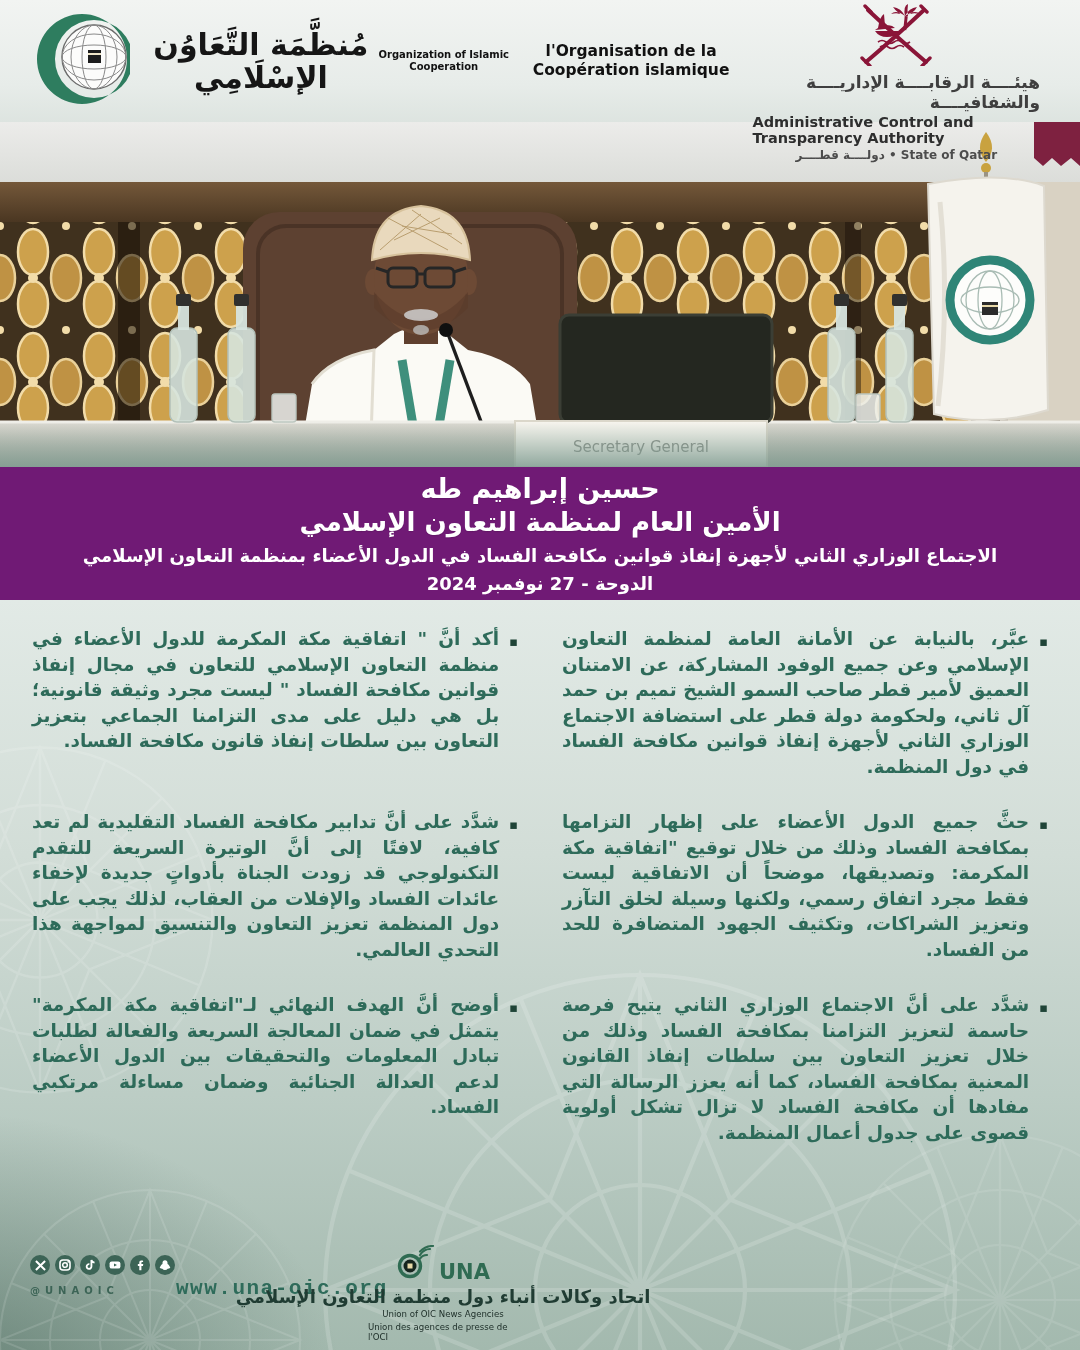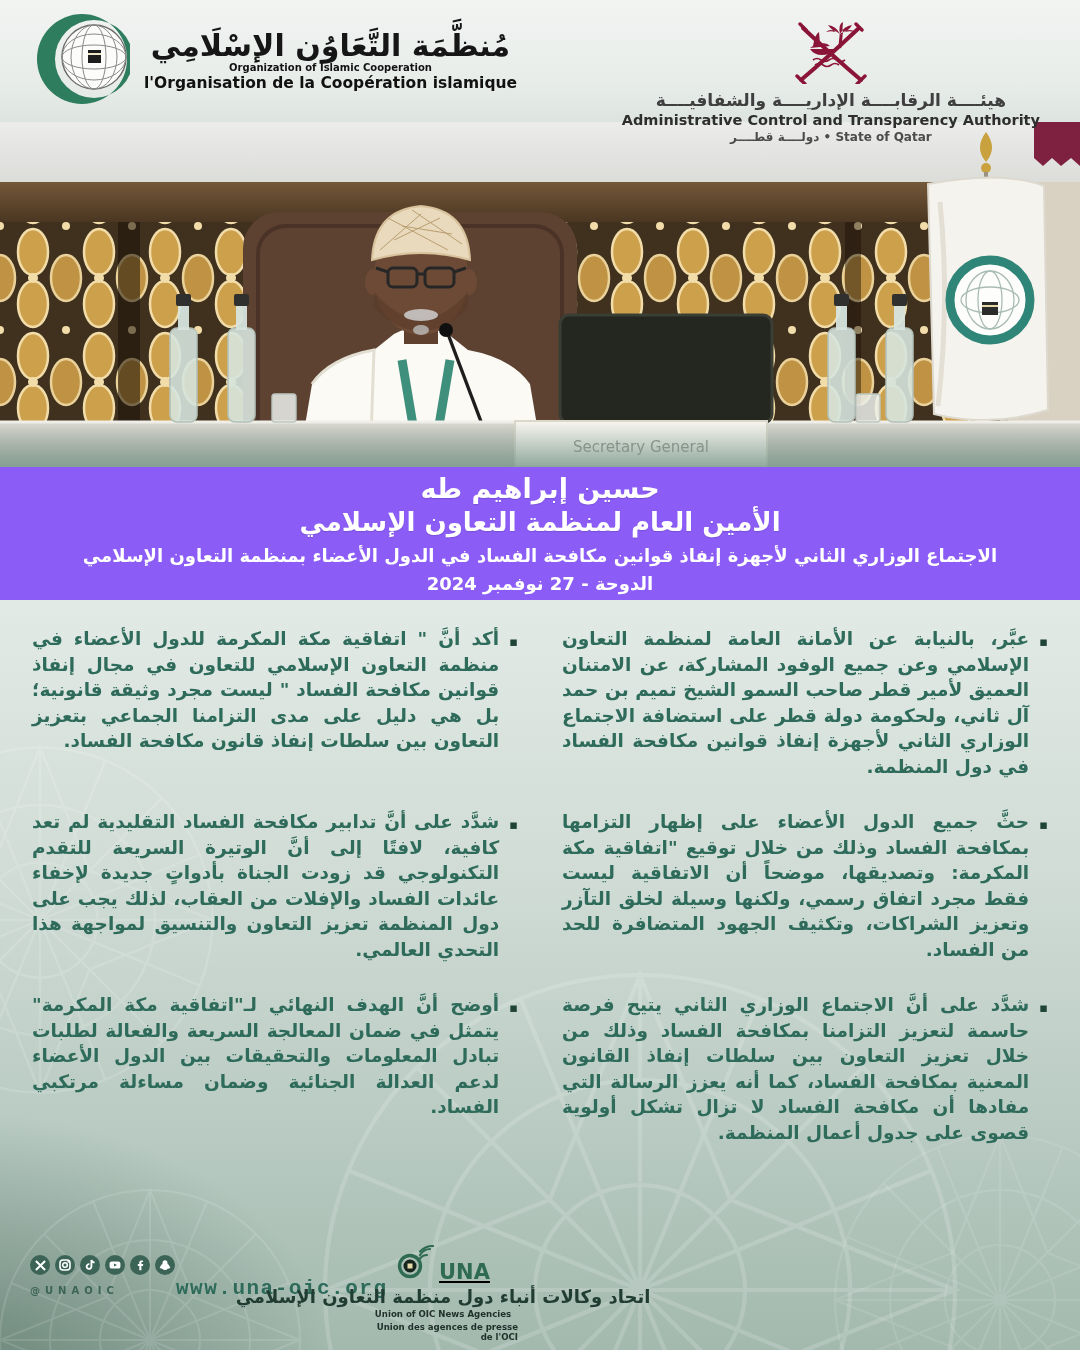--- a/index.html
+++ b/index.html
@@ -4,34 +4,34 @@
 <style>
   html,body{margin:0;padding:0;}
   body{font-family:"DejaVu Sans","Liberation Sans",sans-serif;background:#888;}
   .canvas{position:relative;width:1080px;height:1350px;margin:0 auto;overflow:hidden;background:#dfe7e3;}
 
   
   .header{position:absolute;top:0;left:0;width:1080px;height:122px;
     background:linear-gradient(180deg,#f2f4f2 0%,#e7ece9 70%,#dde4e0 100%);
     display:flex;justify-content:space-between;align-items:center;padding:0 34px;box-sizing:border-box;z-index:5;}
   .oic-logo{display:flex;align-items:center;gap:14px;}
-  .oic-text{display:flex;flex-direction:column;align-items:center;text-align:center;}
+  .oic-text{display:flex;flex-direction:row;align-items:center;text-align:center;}
   .oic-callig{font-size:30px;font-weight:bold;color:#161616;direction:rtl;line-height:1.1;letter-spacing:0;}
   .oic-en{font-size:10px;font-weight:bold;color:#111;line-height:1.25;}
   .oic-fr{font-size:15.5px;font-weight:bold;color:#111;line-height:1.25;}
   .acta{display:flex;flex-direction:column;align-items:center;margin-right:6px;margin-top:44px;}
   .acta-ar{font-size:17px;font-weight:bold;color:#3f3f3f;direction:rtl;margin-top:2px;}
   .acta-en{font-size:14.5px;color:#2e2e2e;font-weight:bold;margin-top:2px;}
   .acta-state{font-size:12px;color:#4c4c4c;direction:rtl;margin-top:2px;font-weight:bold;}
 
   
   .photo{position:absolute;top:122px;left:0;width:1080px;height:345px;z-index:4;}
 
   
-  .titleband{position:absolute;top:467px;left:0;width:1080px;height:133px;background:#8b5cf6;z-index:6;
+  .titleband{position:absolute;top:467px;left:0;width:1080px;height:133px;background:#701a75;z-index:6;
     display:flex;flex-direction:column;align-items:center;justify-content:center;direction:rtl;}
   .t-name{color:#ffffff;font-size:27px;font-weight:bold;line-height:1.3;text-shadow:0 1px 1px rgba(0,0,0,.12);}
   .t-role{color:#ffffff;font-size:26px;font-weight:bold;line-height:1.3;text-shadow:0 1px 1px rgba(0,0,0,.12);}
   .t-event{color:#ffffff;font-size:18px;font-weight:bold;line-height:1.35;max-width:1000px;text-align:center;margin-top:4px;}
   .t-date{color:#ffffff;font-size:18px;font-weight:bold;line-height:1.35;margin-top:4px;}
 
   
   .bodyarea{position:absolute;top:600px;left:0;width:1080px;height:750px;z-index:3;
     background:
       radial-gradient(ellipse 620px 430px at -4% 104%, rgba(47,79,66,.50), rgba(47,79,66,0) 62%),
@@ -45,24 +45,24 @@
 
   
   .footer{position:absolute;left:0;bottom:0;width:1080px;height:105px;z-index:4;}
   .social-block{position:absolute;left:30px;top:10px;display:flex;flex-direction:column;gap:10px;}
   .social-row{display:flex;gap:5px;}
   .sicon{width:20px;height:20px;border-radius:50%;background:#3c6456;display:flex;align-items:center;justify-content:center;}
   .sicon svg{display:block;}
   .handle{color:#3c6456;font-weight:bold;font-size:10px;letter-spacing:5px;}
   .website{position:absolute;left:176px;top:32px;color:#2e6b5a;font-weight:bold;font-size:21px;letter-spacing:1.5px;font-family:Liberation Mono, monospace;}
   .una{position:absolute;left:368px;top:0;width:150px;display:flex;flex-direction:column;align-items:center;}
-  .una-top{display:flex;align-items:flex-end;gap:3px;text-decoration:underline;}
+  .una-top{display:flex;align-items:flex-end;gap:3px;}
   .una-abbr{color:#2f6b52;font-weight:bold;font-size:21px;line-height:1;}
   .una-callig{color:#203c33;font-size:18px;font-weight:bold;direction:rtl;margin-top:3px;white-space:nowrap;}
-  .una-cap{color:#20312b;font-size:8.6px;font-weight:bold;line-height:1.25;text-align:right;margin-top:2px;}
+  .una-cap{color:#20312b;font-size:8.6px;font-weight:normal;line-height:1.25;text-align:left;margin-top:2px;}
 </style>
 </head>
 <body>
 
 <div class="canvas">
 
   <div class="header">
     <div class="oic-logo">
       <span>
         <svg width="96" height="96" viewBox="0 0 96 96">

